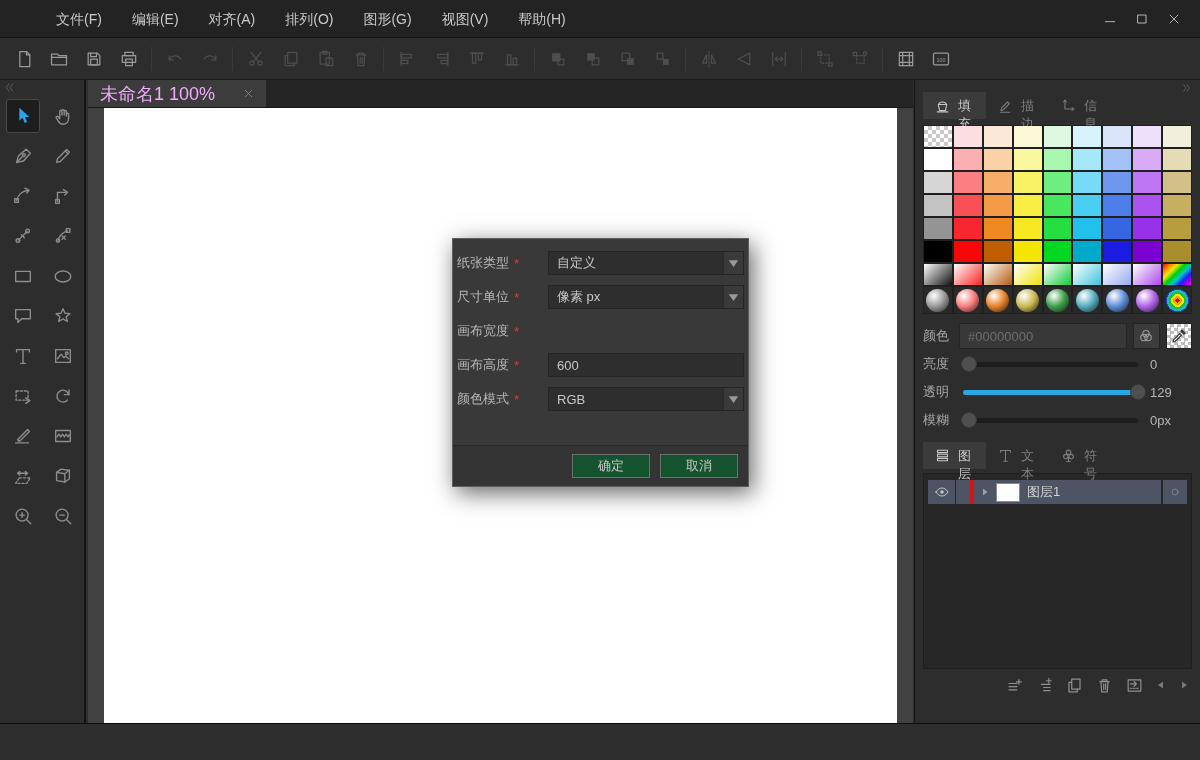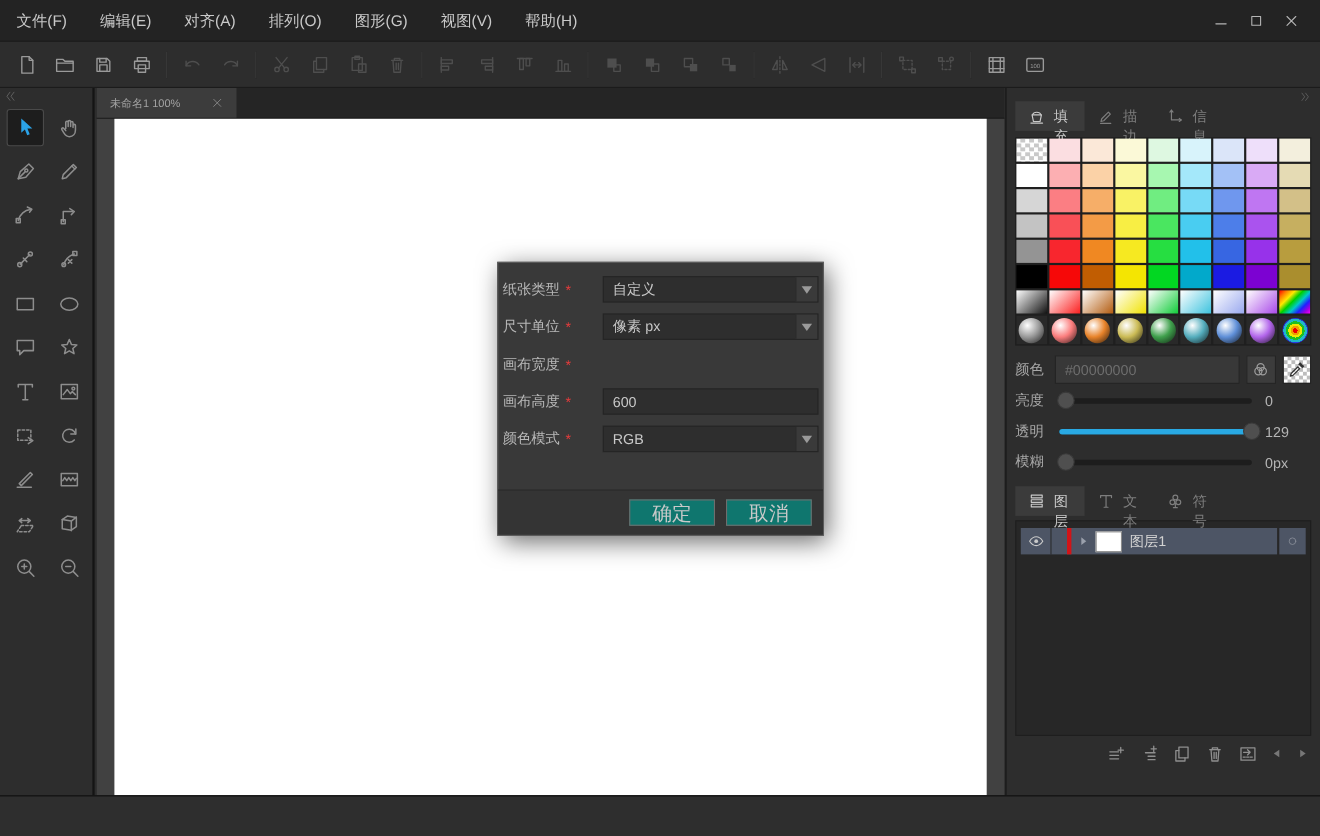--- a/index.html
+++ b/index.html
@@ -3,21 +3,21 @@
 <meta charset="utf-8">
 <style>
   * { margin:0; padding:0; box-sizing:border-box; }
   html,body { width:1200px; height:760px; }
   body { font-family:"Liberation Sans","DejaVu Sans",sans-serif; background:#2d2d2d; position:relative; overflow:hidden; }
   span[data-icon]{ display:inline-flex; align-items:center; justify-content:center; }
   span[data-icon] svg{ width:100%; height:100%; }
 
   
   #menubar{ position:absolute; left:0; top:0; width:1200px; height:38px; background:#232323; border-bottom:1px solid #171717; display:flex; align-items:center; }
-  #menu-items{ display:flex; height:100%; }
+  #menu-items{ display:flex; height:100%;margin-left:41px; }
   .menu-item{ padding:0 15px; line-height:38px; font-size:14px; color:#c9c9c9; cursor:default; }
   #win-controls{ margin-left:auto; display:flex; align-items:center; gap:16px; padding-right:18px; }
   .winbtn{ width:16px; height:16px; color:#b5b5b5; }
 
   
   #toolbar{ position:absolute; left:0; top:38px; width:1200px; height:42px; background:#2d2d2d; border-bottom:1px solid #1b1b1b; display:flex; align-items:center; padding-left:6px; }
   .tb-btn{ width:35px; height:30px; display:flex; align-items:center; justify-content:center; color:#9a9a9a; }
   .tb-btn span{ width:20px; height:20px; }
   .tb-btn.disabled{ color:#4e4e4e; }
   .tb-div{ width:1px; height:24px; background:#1e1e1e; border-right:1px solid #3a3a3a; margin:0 5px; }
@@ -26,21 +26,21 @@
   #sidebar{ position:absolute; left:0; top:80px; width:86px; height:643px; background:#2d2d2d; border-right:2px solid #141414; }
   .collapse-l{ position:absolute; left:4px; top:2px; width:11px; height:11px; color:#6f6f6f; }
   #tools{ position:absolute; top:16px; left:3px; width:80px; display:grid; grid-template-columns:40px 40px; grid-auto-rows:40px; justify-items:center; align-items:center; }
   .tool{ width:34px; height:34px; display:flex; align-items:center; justify-content:center; color:#8d8d8d; border-radius:3px; border:1px solid transparent; }
   .tool span{ width:22px; height:22px; }
   .tool.active{ background:#1d1d1d; border:1px solid #4a4a4a; color:#2ba3e8; }
 
   
   #canvas-area{ position:absolute; left:88px; top:80px; width:825px; height:643px; }
   #tabbar{ height:28px; background:#252525; border-bottom:1px solid #191919; display:flex; }
-  .doc-tab{ background:#3c3c3c; color:#a3a3a3; font-size:10px; display:flex; align-items:center; gap:28px; padding:0 12px; }
+  .doc-tab{ background:#3c3c3c; color:#f0abfc; font-size:18px; display:flex; align-items:center; gap:28px; padding:0 12px; }
   .tab-close{ width:11px; height:11px; color:#9a9a9a; }
   #canvas{ position:absolute; left:0; top:28px; right:0; bottom:0; background:#414141; }
   #page{ position:absolute; left:16px; top:0; width:793px; height:100%; background:#ffffff; }
 
   
   #right-panel{ position:absolute; left:914px; top:80px; width:286px; height:643px; background:#2d2d2d; border-left:1px solid #141414; padding:0 8px; }
   .panel-top{ height:12px; display:flex; justify-content:flex-end; }
   .panel-top span{ width:11px; height:10px; color:#6f6f6f; margin-top:3px; }
   .ptabs{ display:flex; height:27px; }
   .ptab{ display:flex; align-items:center; gap:7px; padding:0 11px; font-size:13px; color:#7e7e7e; }
@@ -90,21 +90,21 @@
   .dlg-close{ margin-left:auto; width:13px; height:13px; color:#c2c2c2; }
   .dlg-body{ padding:2px 4px 0; }
   .dlg-row{ display:flex; align-items:center; height:24px; margin-top:10px; }
   .dlg-label{ font-size:13px; color:#b8b8b8; }
   .dlg-req{ color:#e23b3b; font-size:13px; margin:0 6px 0 5px; }
   .dlg-field{ margin-left:auto; width:196px; height:24px; background:#2e2e2e; border:1px solid #252525; display:flex; align-items:center; position:relative; }
   .dlg-field input{ width:100%; height:100%; background:transparent; border:0; outline:none; color:#c8c8c8; font-size:13px; padding:0 8px; font-family:inherit; }
   .sel-arrow{ position:absolute; right:0; top:0; width:20px; height:22px; background:#3a3a3a; border-left:1px solid #2a2a2a; color:#9a9a9a; display:flex; align-items:center; justify-content:center; }
   .sel-arrow svg{ width:11px; height:11px; }
   .dlg-footer{ position:absolute; left:0; bottom:0; width:100%; height:41px; background:#343434; border-top:1px solid #2a2a2a; display:flex; align-items:center; justify-content:flex-end; gap:10px; padding-right:10px; }
-  .dlg-btn{ width:78px; height:24px; background:#0f766e; border:1px solid #6e6e6e; color:#c9c9c9; font-size:18px; font-family:inherit; cursor:default; }
+  .dlg-btn{ width:78px; height:24px; background:#14532d; border:1px solid #6e6e6e; color:#c9c9c9; font-size:13px; font-family:inherit; cursor:default; }
 </style>
 </head>
 <body>
 
 <div id="app">
 
   <div id="menubar">
     <div id="menu-items">
         <div class="menu-item">文件(F)</div>
         <div class="menu-item">编辑(E)</div>

